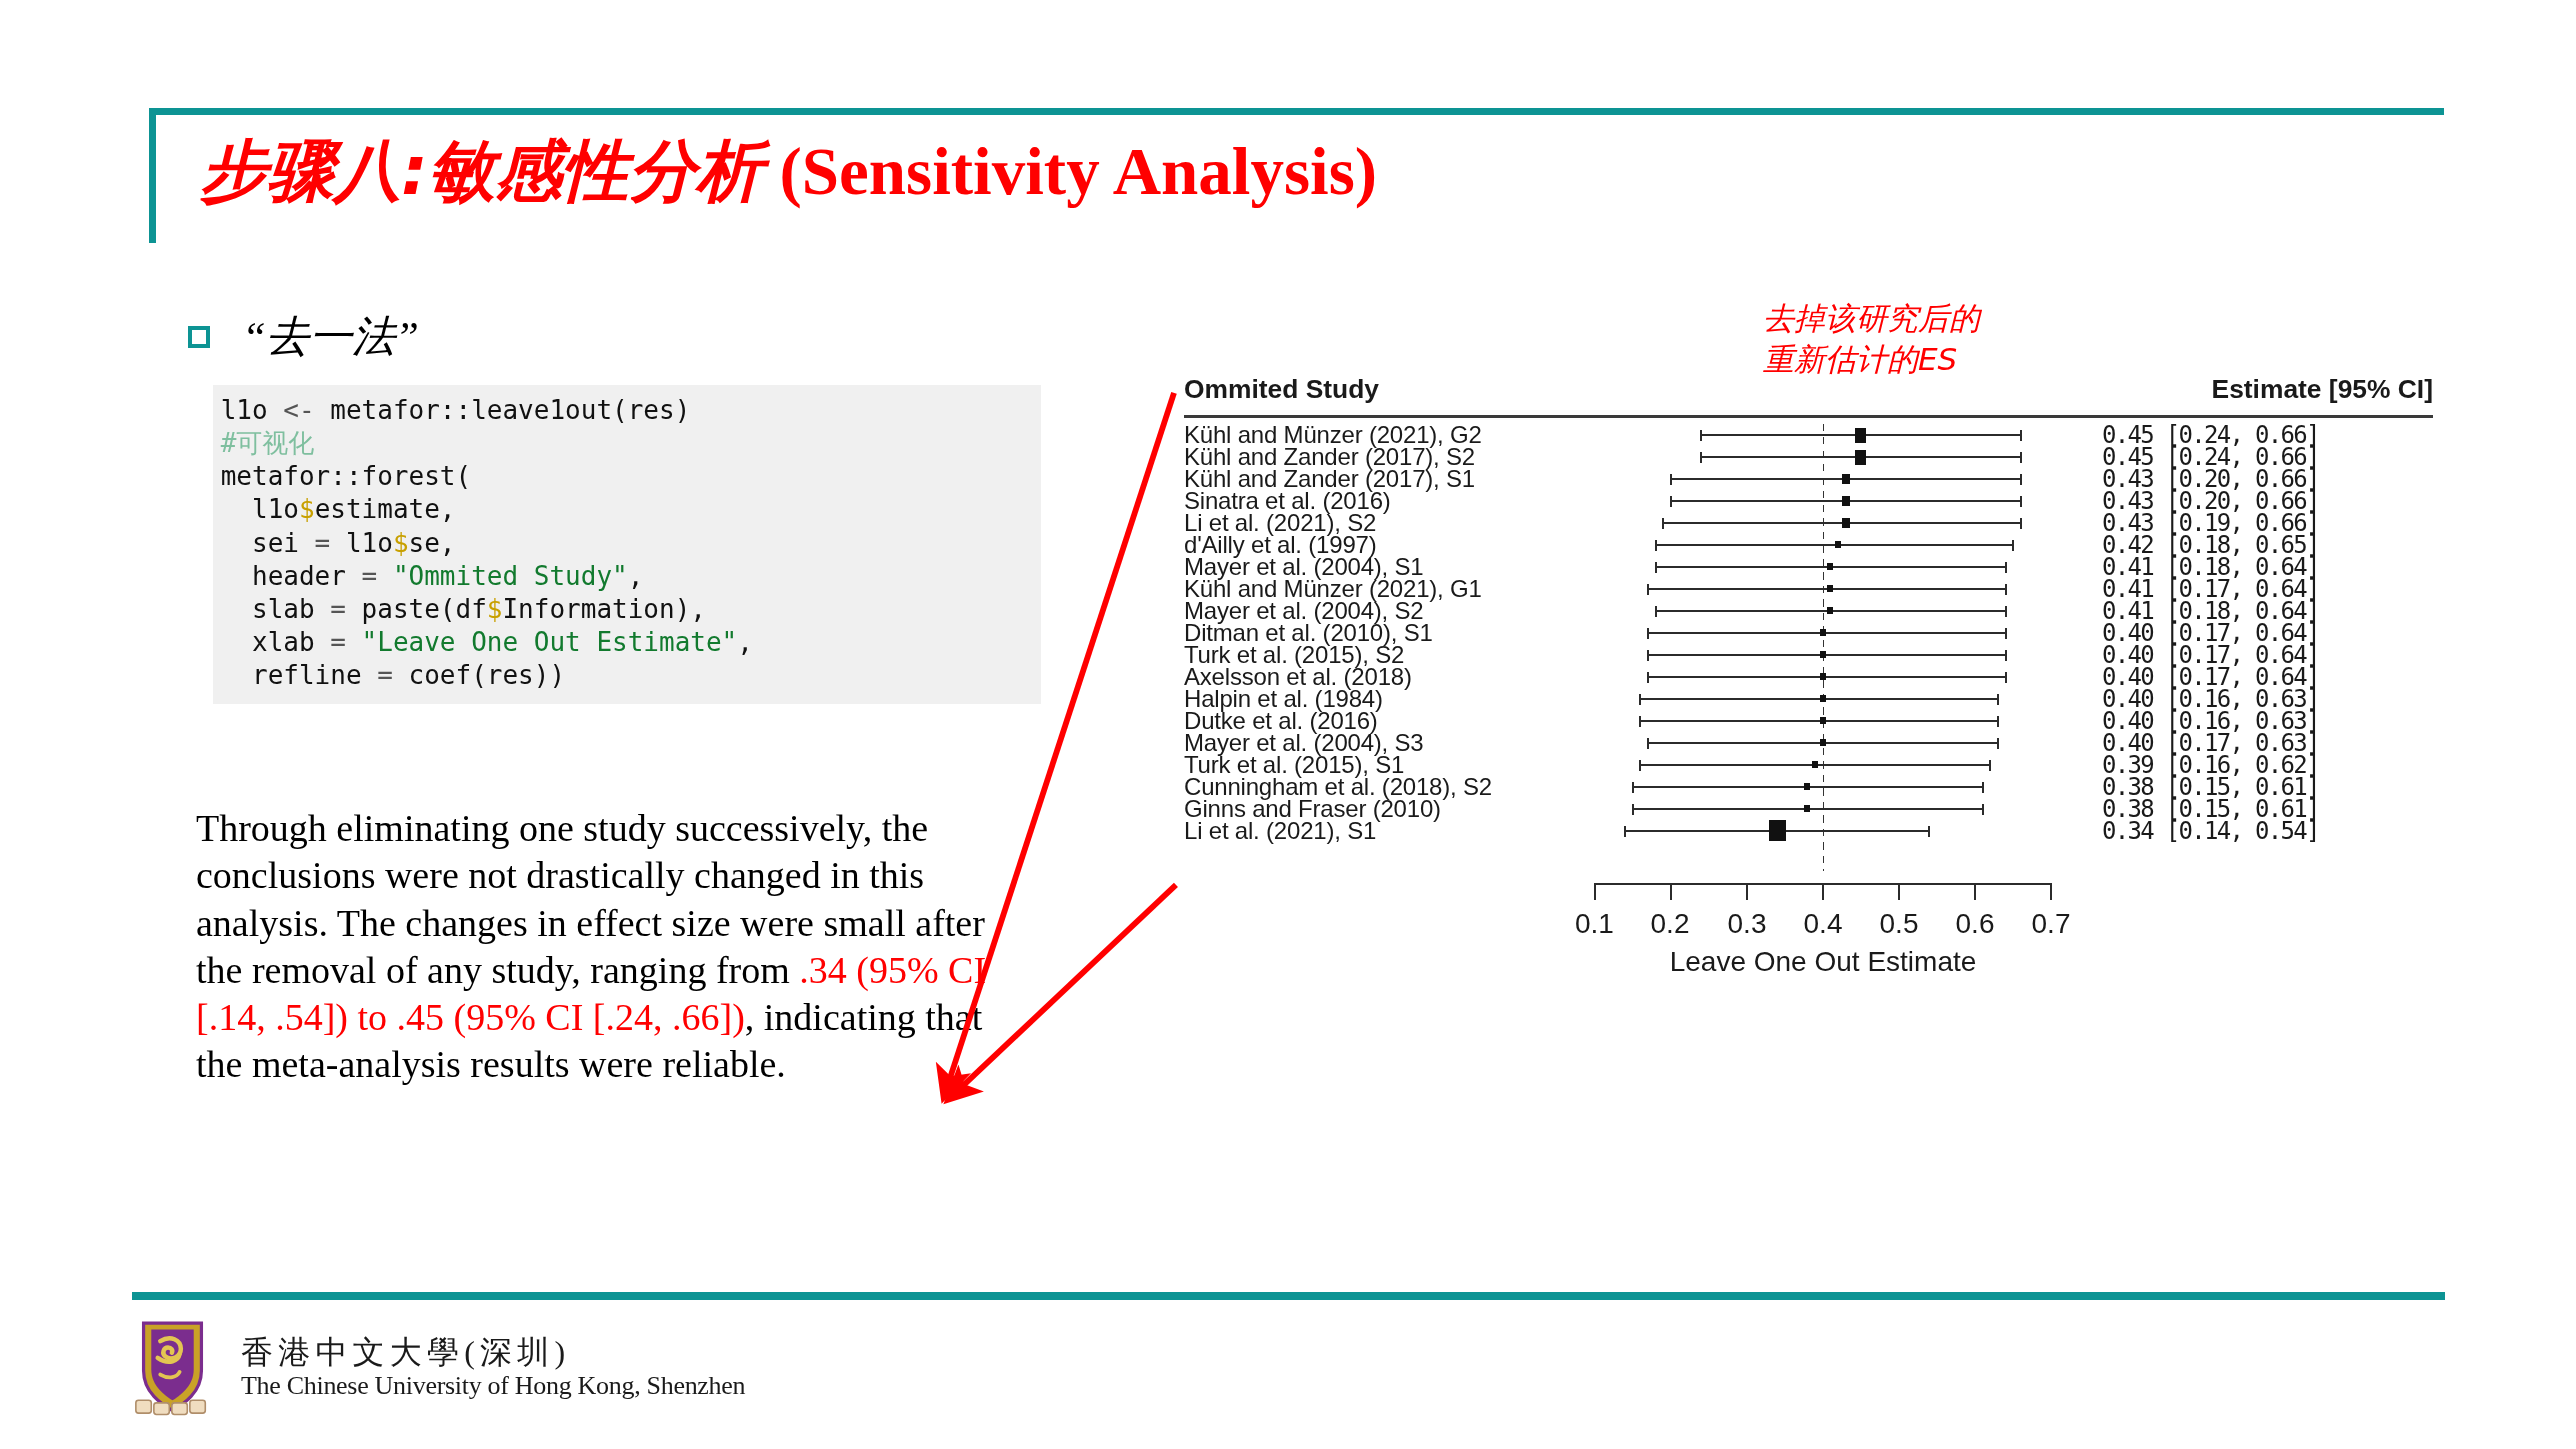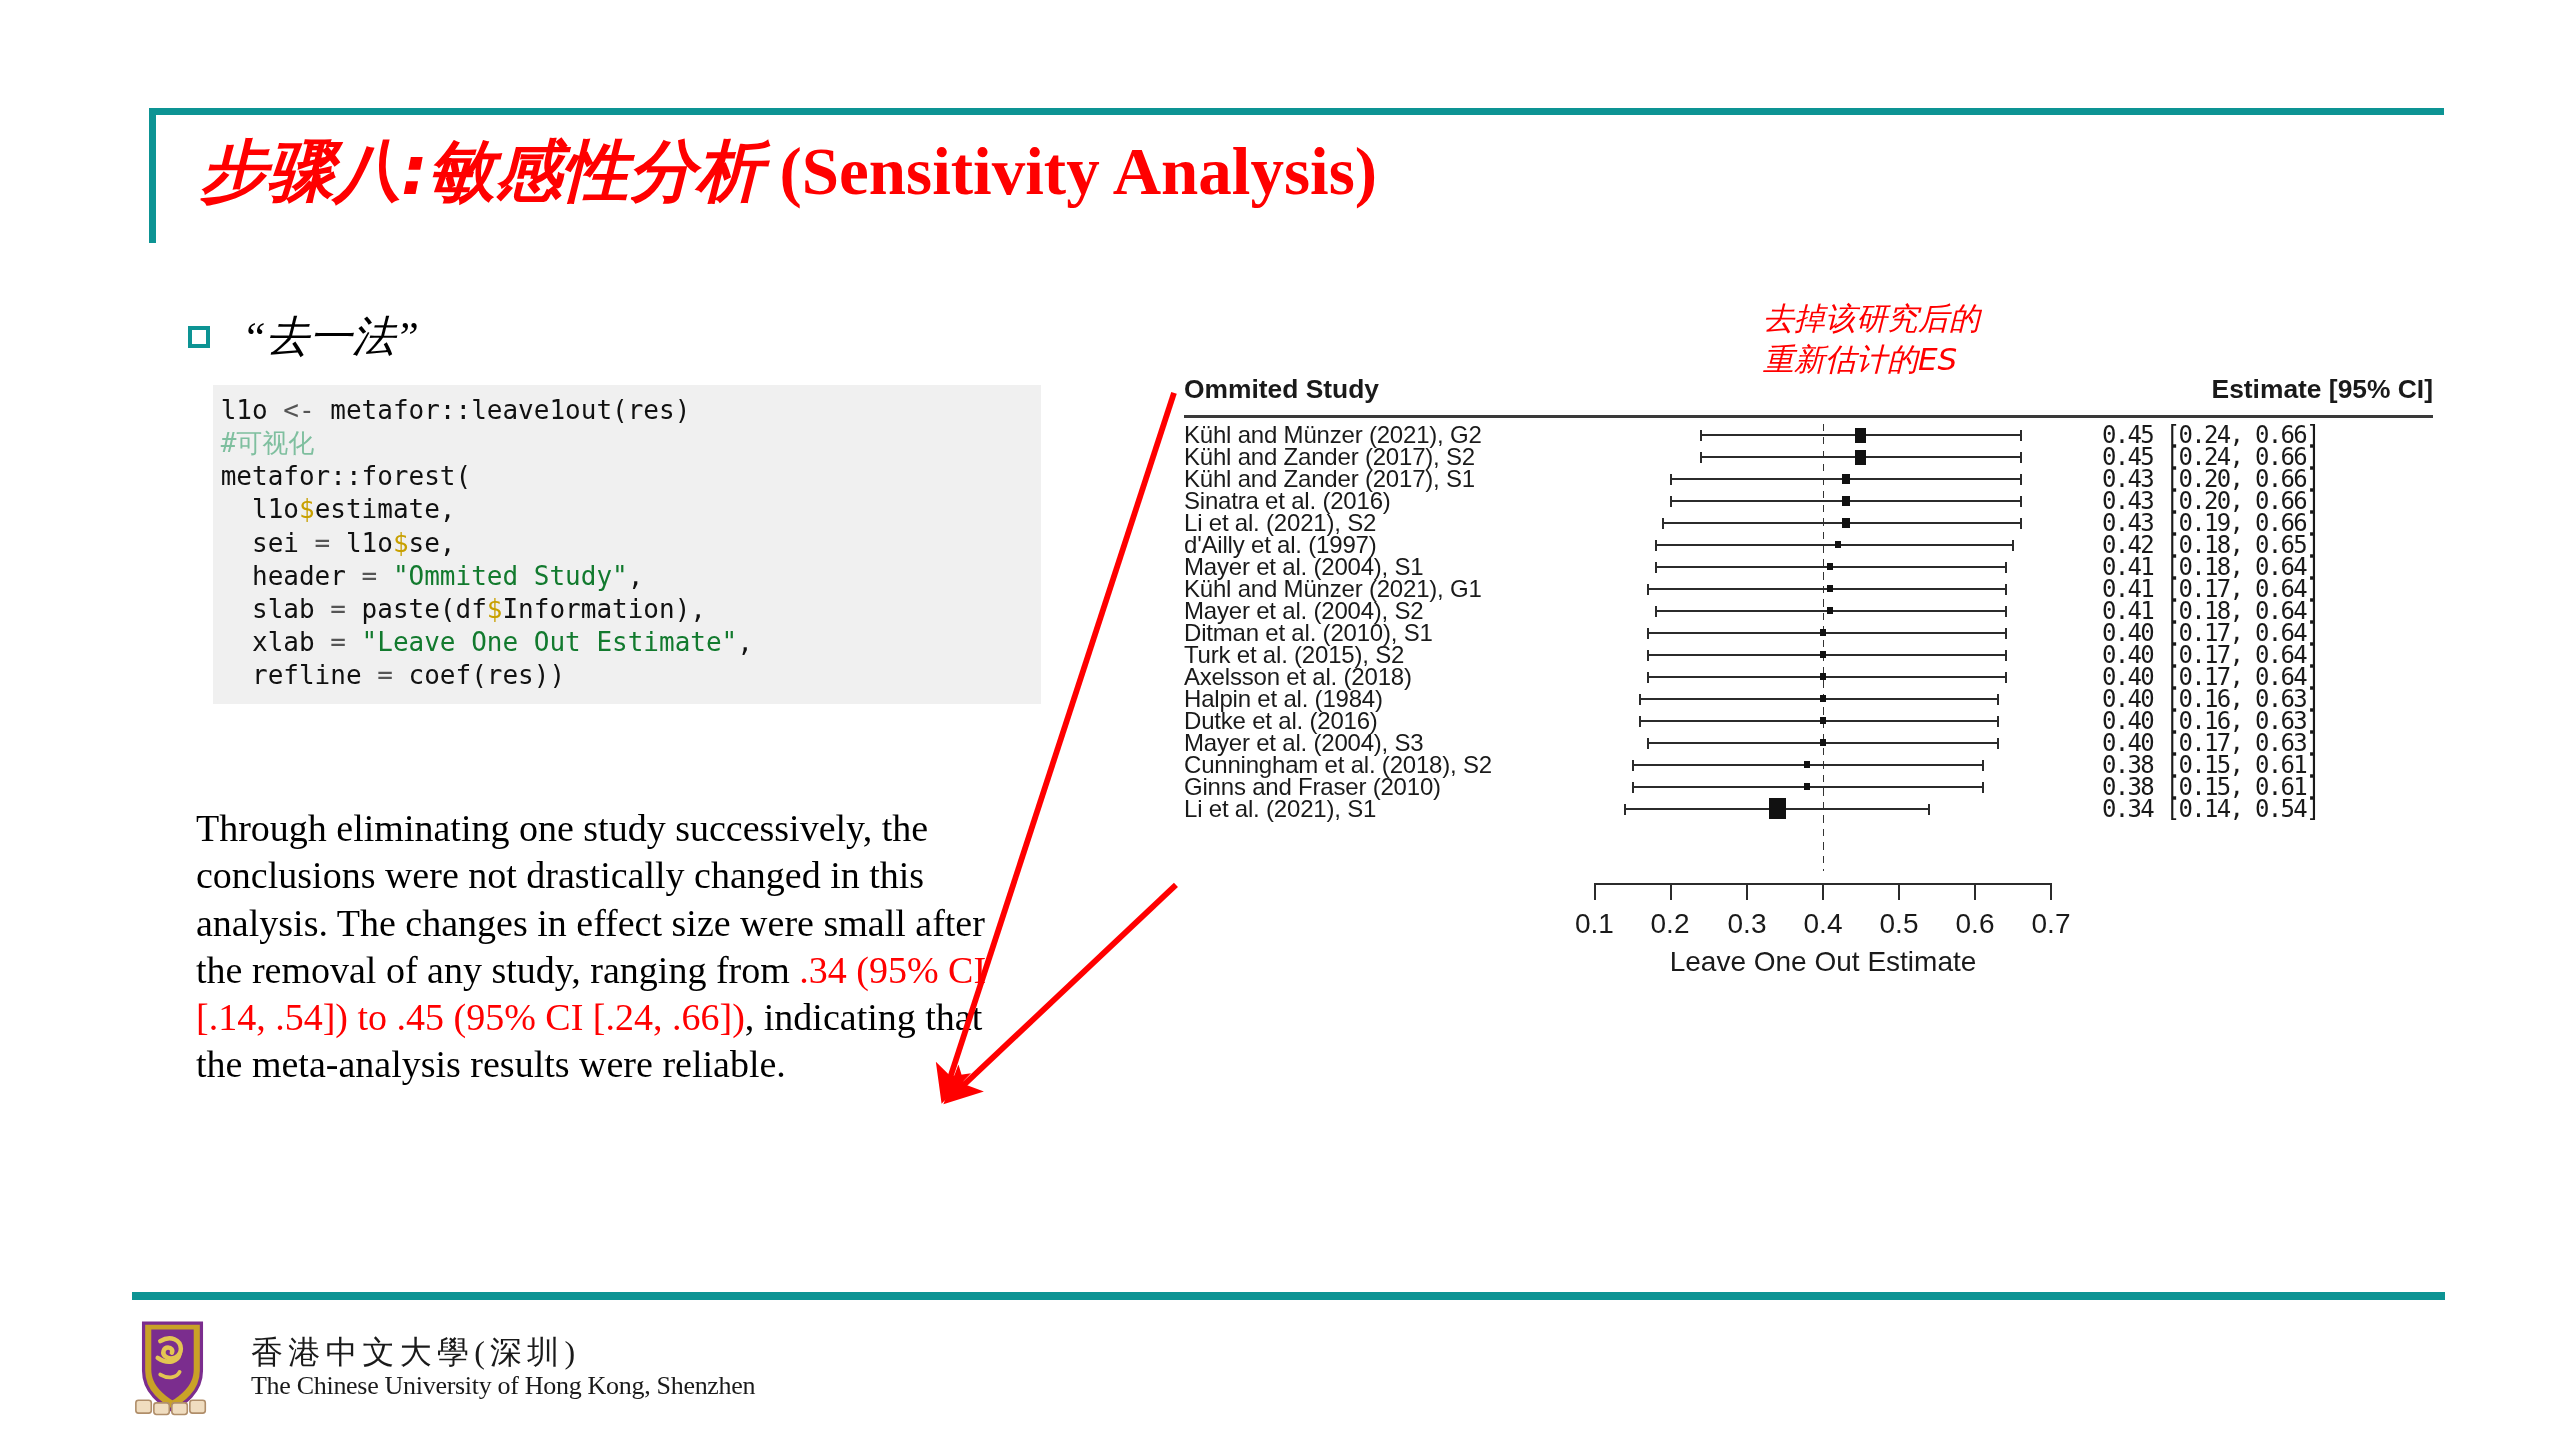--- a/index.html
+++ b/index.html
@@ -72,21 +72,21 @@
            background:repeating-linear-gradient(to bottom,#333 0 7px,transparent 7px 13.5px);}
 
   
   #axis{position:absolute;left:399px;top:509px;width:483px;}
   #axis-line{position:absolute;left:0px;top:0px;width:483px;height:1.9px;background:#2b2b2b;}
   .tick{position:absolute;top:0px;width:1.9px;height:16.7px;background:#2b2b2b;}
   .ticklbl{position:absolute;top:24.5px;font-size:28px;transform:translateX(-50%);white-space:nowrap;}
   #xlab{position:absolute;left:242px;top:63px;font-size:28px;transform:translateX(-50%);white-space:nowrap;}
 
   
-  #footer{position:absolute;left:132px;top:1319px;display:flex;align-items:center;gap:38px;}
+  #footer{position:absolute;left:132px;top:1319px;display:flex;align-items:center;gap:28px;}
   #logo{width:81px;height:97px;flex:0 0 auto;}
   #footer-text{font-family:"Liberation Serif", serif;color:#1a1a1a;}
   #footer-cn{font-size:32px;letter-spacing:5.2px;line-height:1.15;}
   #footer-en{font-size:26px;line-height:1.15;letter-spacing:-0.3px;}
 </style>
 </head>
 <body>
 
 <div id="slide">
 
@@ -263,20 +263,30 @@
         </div>
         <div class="fp-row">
           <div class="fp-label">Mayer et al. (2004), S3</div>
           <div class="fp-plot">
             <div class="ci" style="left: 65px; width: 350px;"></div>
             <div class="cap" style="left: 64px;"></div>
             <div class="cap" style="left: 414px;"></div>
             <div class="pt" style="width: 5.8px; height: 7px; left: 237px; top: 7.4px;"></div>
           </div>
           <div class="fp-est">0.40 [0.17, 0.63]</div>
+        </div>
+        <div class="fp-row">
+          <div class="fp-label">Turk et al. (2015), S1</div>
+          <div class="fp-plot">
+            <div class="ci" style="left: 57px; width: 350px;"></div>
+            <div class="cap" style="left: 56px;"></div>
+            <div class="cap" style="left: 406px;"></div>
+            <div class="pt" style="width: 5.8px; height: 7px; left: 229px; top: 7.4px;"></div>
+          </div>
+          <div class="fp-est">0.39 [0.16, 0.62]</div>
         </div>
         <div class="fp-row">
           <div class="fp-label">Cunningham et al. (2018), S2</div>
           <div class="fp-plot">
             <div class="ci" style="left: 49px; width: 350px;"></div>
             <div class="cap" style="left: 49px;"></div>
             <div class="cap" style="left: 399px;"></div>
             <div class="pt" style="width: 5.8px; height: 7px; left: 221px; top: 7.4px;"></div>
           </div>
           <div class="fp-est">0.38 [0.15, 0.61]</div>

